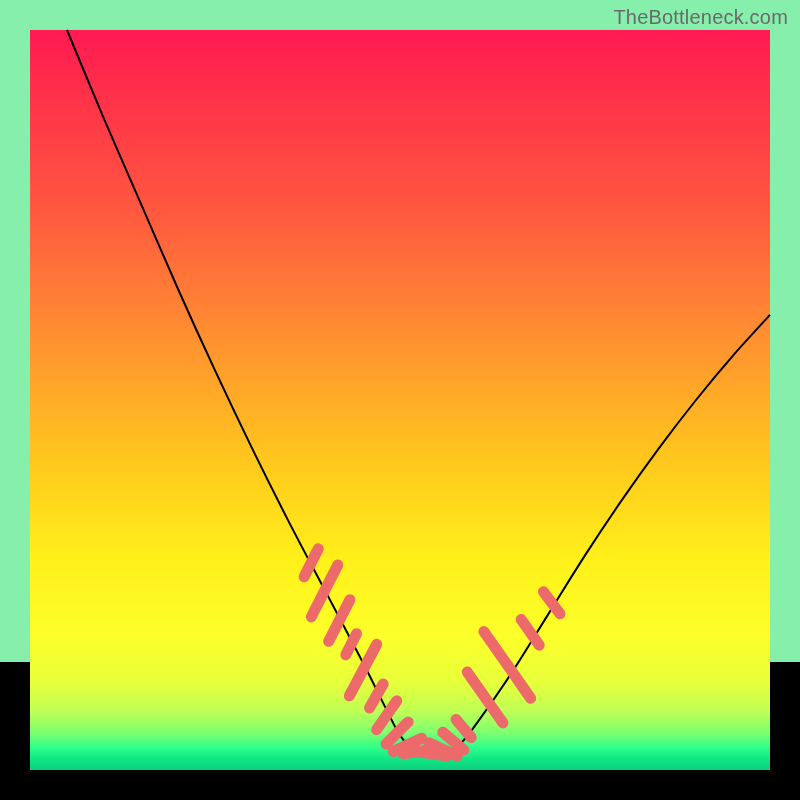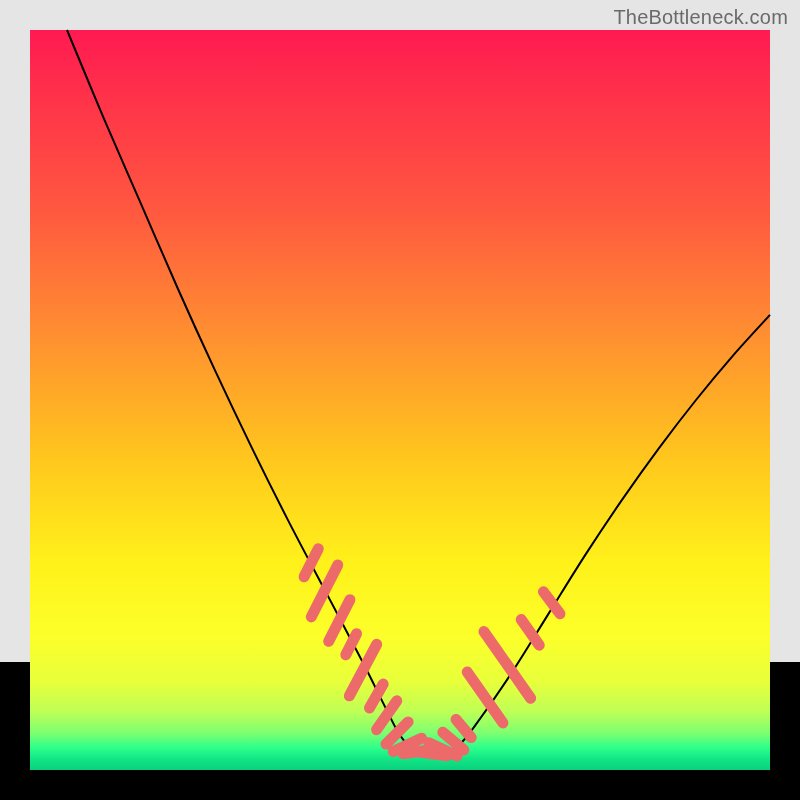--- a/index.html
+++ b/index.html
@@ -8,21 +8,21 @@
     width: 800px;
     height: 800px;
     overflow: hidden;
     background: #000;
     font-family: Arial, Helvetica, sans-serif;
   }
   .frame {
     position: relative;
     width: 800px;
     height: 662px;
-    background: #e5e5e5;
+    background: #86efac;
   }
   .plot {
     position: absolute;
     left: 30px;
     top: 30px;
     width: 740px;
     height: 740px;
     
     background: linear-gradient(
       to bottom,

